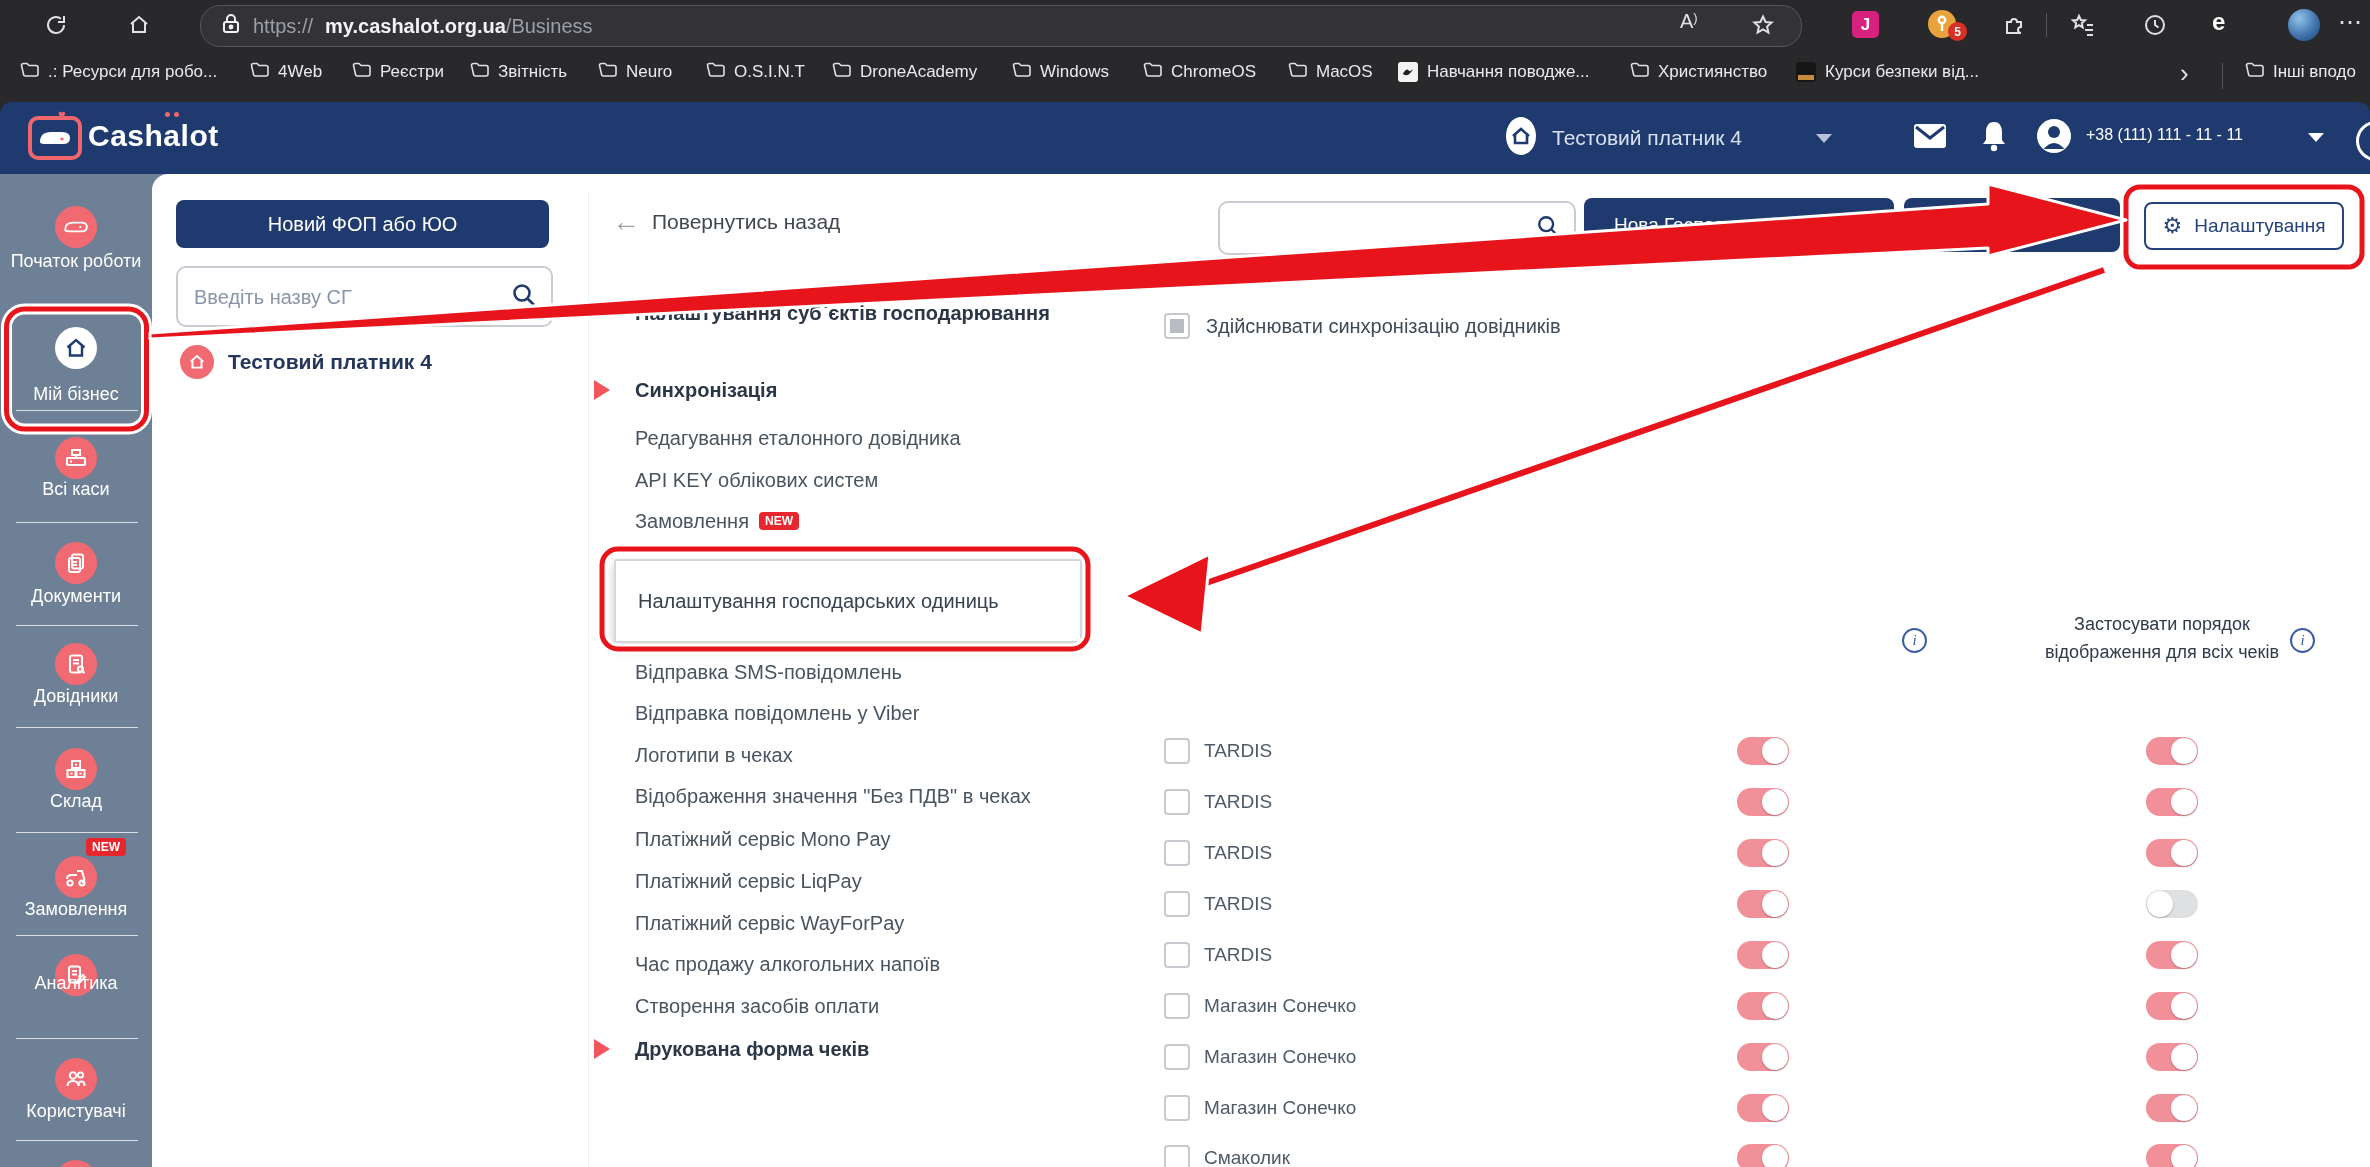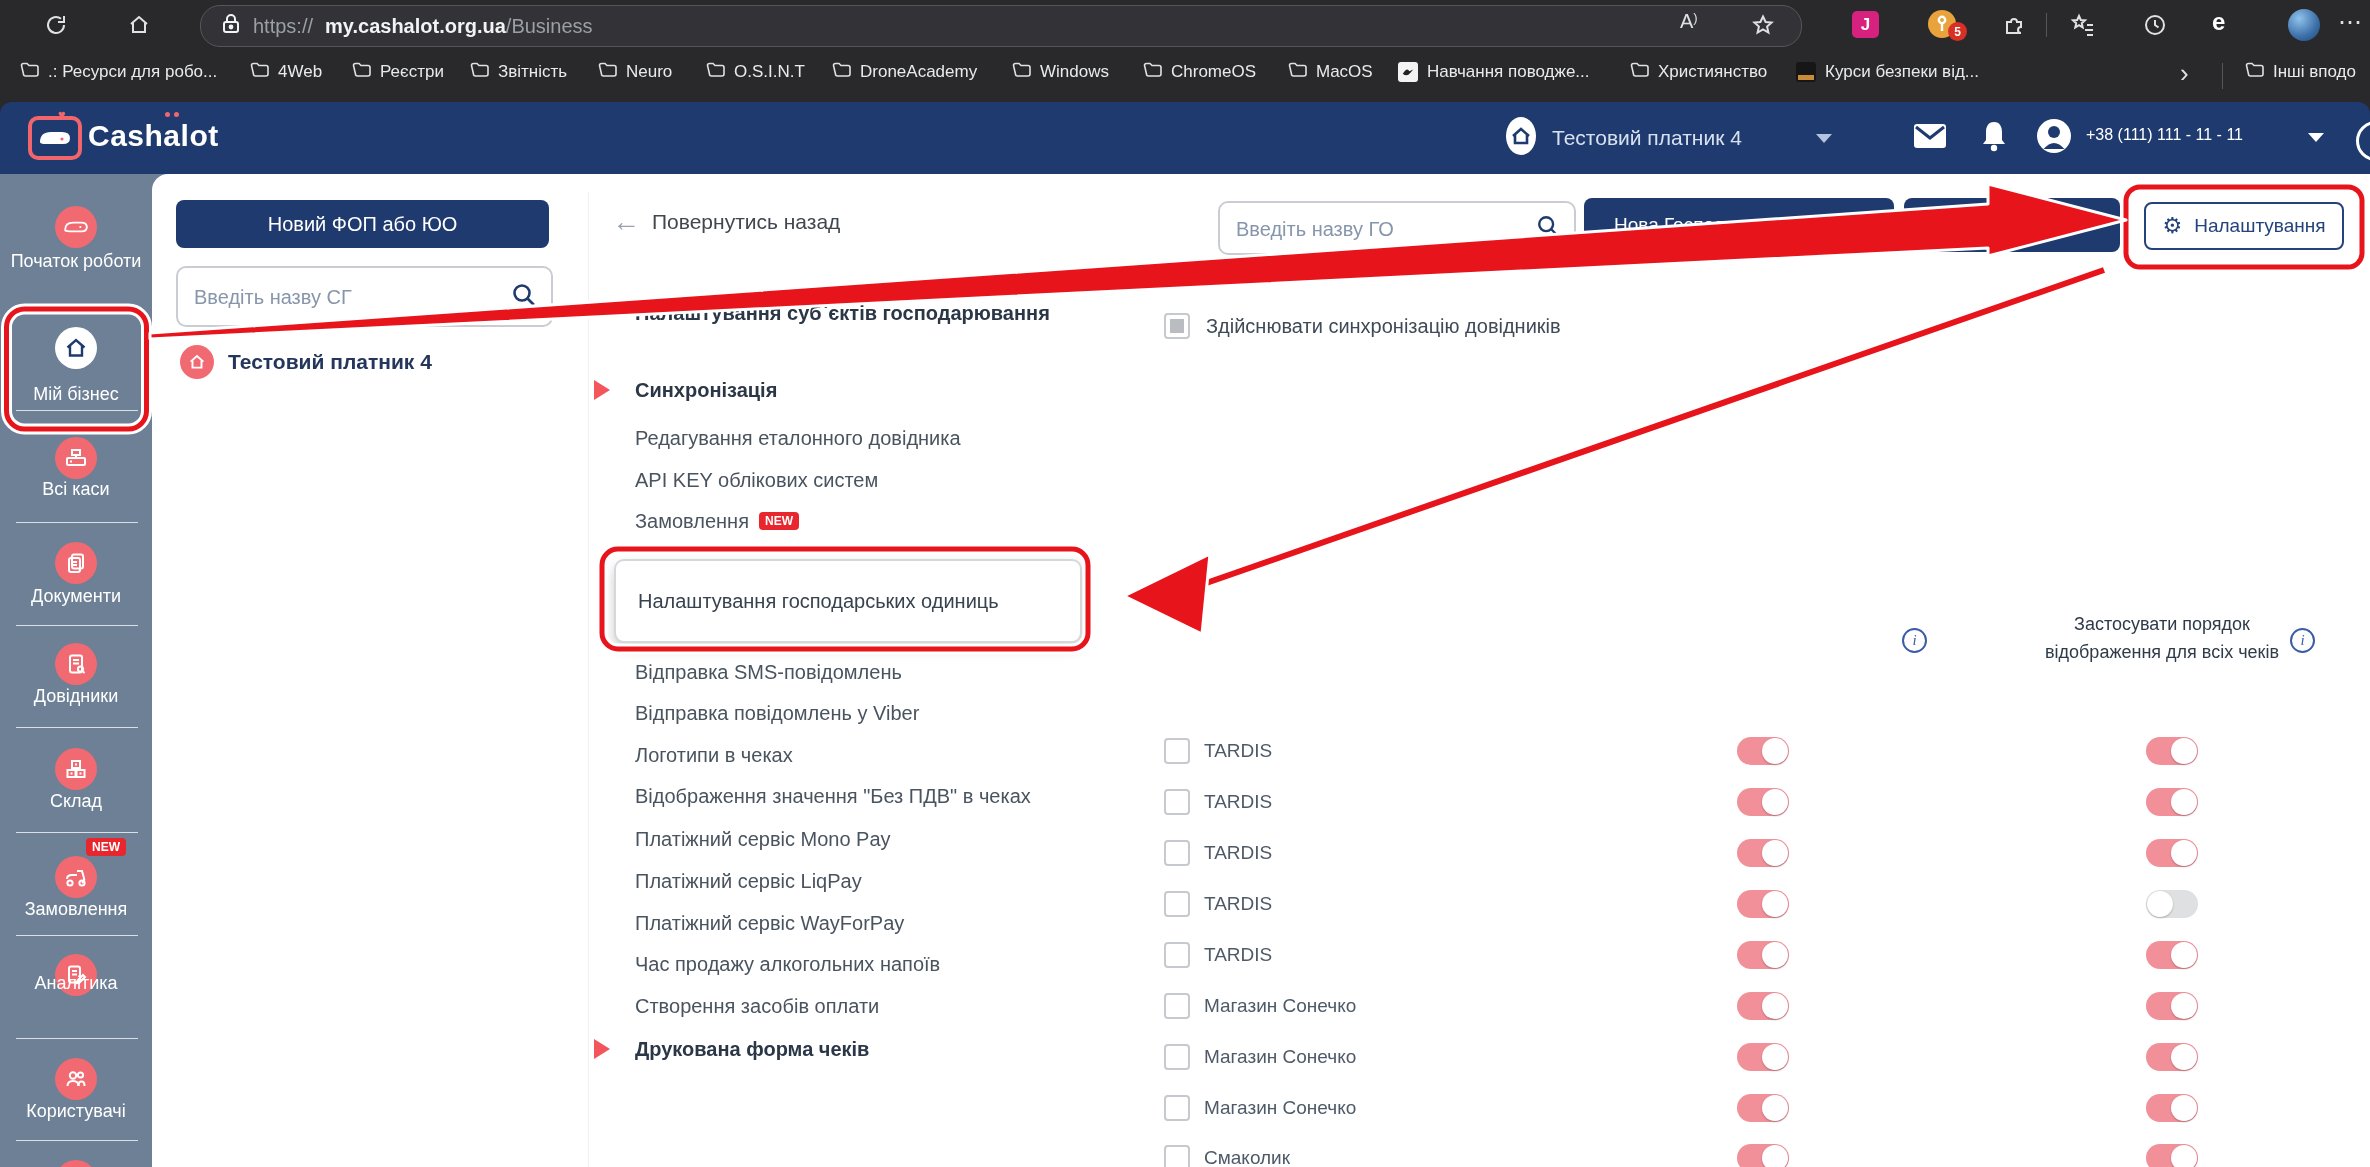--- a/index.html
+++ b/index.html
@@ -81,21 +81,21 @@
   .back-link{left:612px;top:208px;display:flex;align-items:center;gap:12px;z-index:3;}
   .back-arrow{color:#9aa3ad;font-size:28px;line-height:28px;}
   .back-text{color:#41474e;font-size:21px;}
 
   .menu-item{position:absolute;left:635px;height:30px;display:flex;align-items:center;gap:10px;
              font-size:20px;color:#49545f;white-space:nowrap;z-index:3;}
   .menu-item.bold{font-weight:700;color:#2b3747;}
   .tri{position:absolute;left:594px;width:0;height:0;border-top:10px solid transparent;
        border-bottom:10px solid transparent;border-left:16px solid #f2555c;z-index:3;}
   .menu-card{left:614px;top:559px;width:464px;height:80px;background:#fff;border:2px solid #d5d8db;
-             border-radius:10px;box-shadow:0 6px 12px rgba(70,70,70,.28);display:flex;align-items:center;
+             border-radius:2px;box-shadow:0 6px 12px rgba(70,70,70,.28);display:flex;align-items:center;
              z-index:3;}
   .menu-card span{margin-left:22px;font-size:20px;color:#38434f;font-weight:400;}
 
   .cb{width:26px;height:26px;border:2px solid #c6c9cd;border-radius:4px;background:#fff;box-sizing:border-box;}
   .cb.partial{position:relative;}
   .cb.partial::after{content:"";position:absolute;left:4px;top:4px;width:14px;height:14px;background:#b9bdc2;}
 
   .sync-row{left:1164px;top:313px;display:flex;align-items:center;gap:16px;z-index:3;}
   .sync-label{font-size:20px;color:#3f4a57;}
 
@@ -462,21 +462,20 @@
   <div class="abs menu-item" style="top:781px">Відображення значення "Без ПДВ" в чеках</div>
   <div class="abs menu-item" style="top:824px">Платіжний сервіс Mono Pay</div>
   <div class="abs menu-item" style="top:866px">Платіжний сервіс LiqPay</div>
   <div class="abs menu-item" style="top:908px">Платіжний сервіс WayForPay</div>
   <div class="abs menu-item" style="top:949px">Час продажу алкогольних напоїв</div>
   <div class="abs menu-item" style="top:991px">Створення засобів оплати</div>
   <div class="abs tri" style="top:1039px"></div>
   <div class="abs menu-item bold" style="top:1034px">Друкована форма чеків</div>
 
   <div class="abs search-box" style="left:1218px;top:201px;width:354px;height:50px">
-    <input type="text" placeholder="Введіть назву ГО" style="">
     <span class="q-icon"><svg width="24" height="24" viewBox="0 0 26 26" fill="none" stroke="#1e3a6e" stroke-width="2.6">
           <circle cx="11" cy="11" r="7.5"></circle>
           <path d="M16.5 16.5 23 23"></path>
         </svg></span>
   </div>
   <div class="abs btn-navy" style="left:1584px;top:198px;width:310px;height:54px;font-size:19px">Нова Господарська одиниця</div>
   <div class="abs btn-navy" style="left:1904px;top:198px;width:216px;height:54px">
     <svg width="22" height="22" viewBox="0 0 24 24" fill="none" stroke="#e6ebf4" stroke-width="2" style="position:absolute;left:16px">
         <path d="M20 12a8 8 0 1 1-3-6.2"></path>
       </svg>

